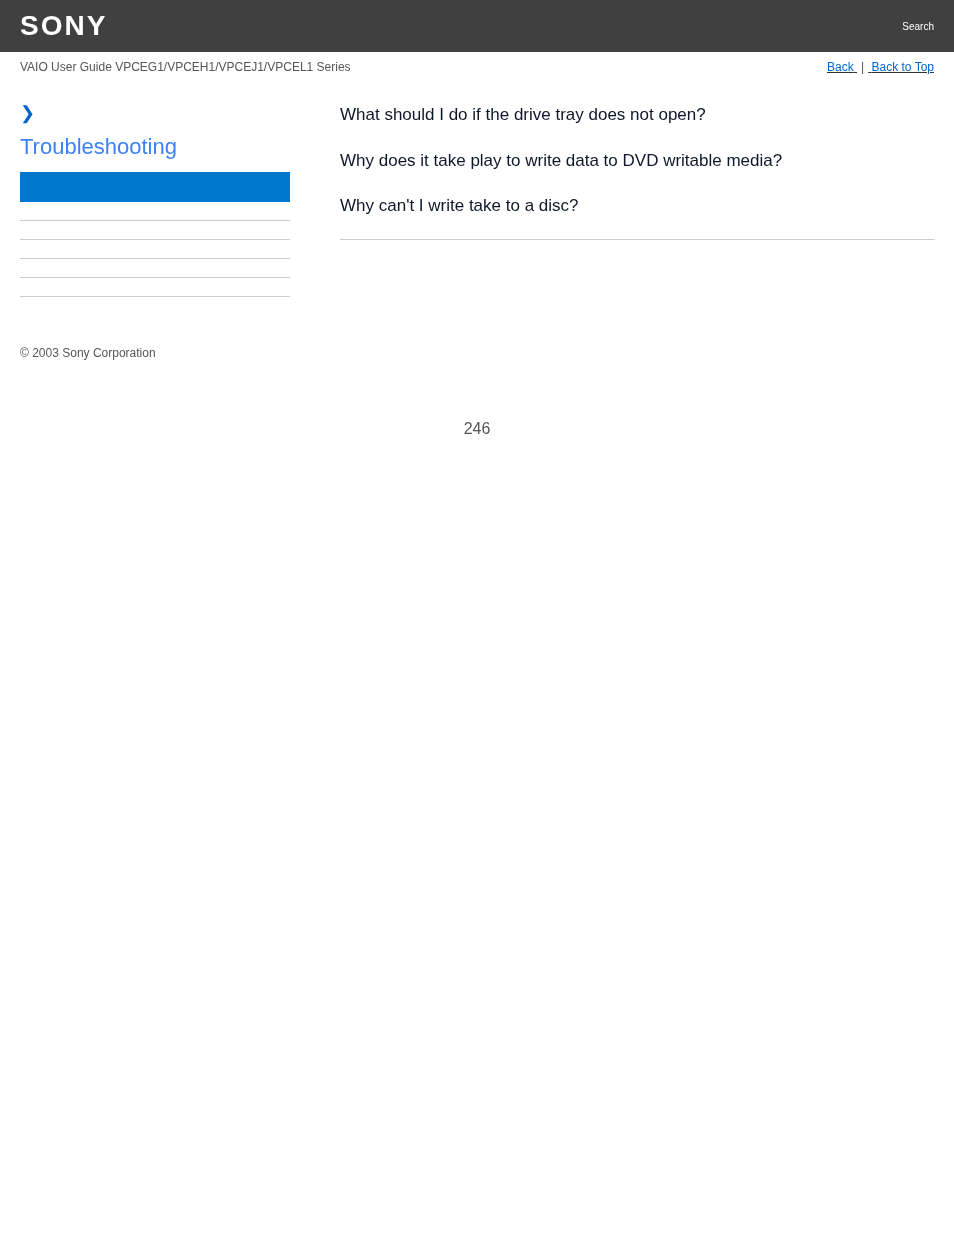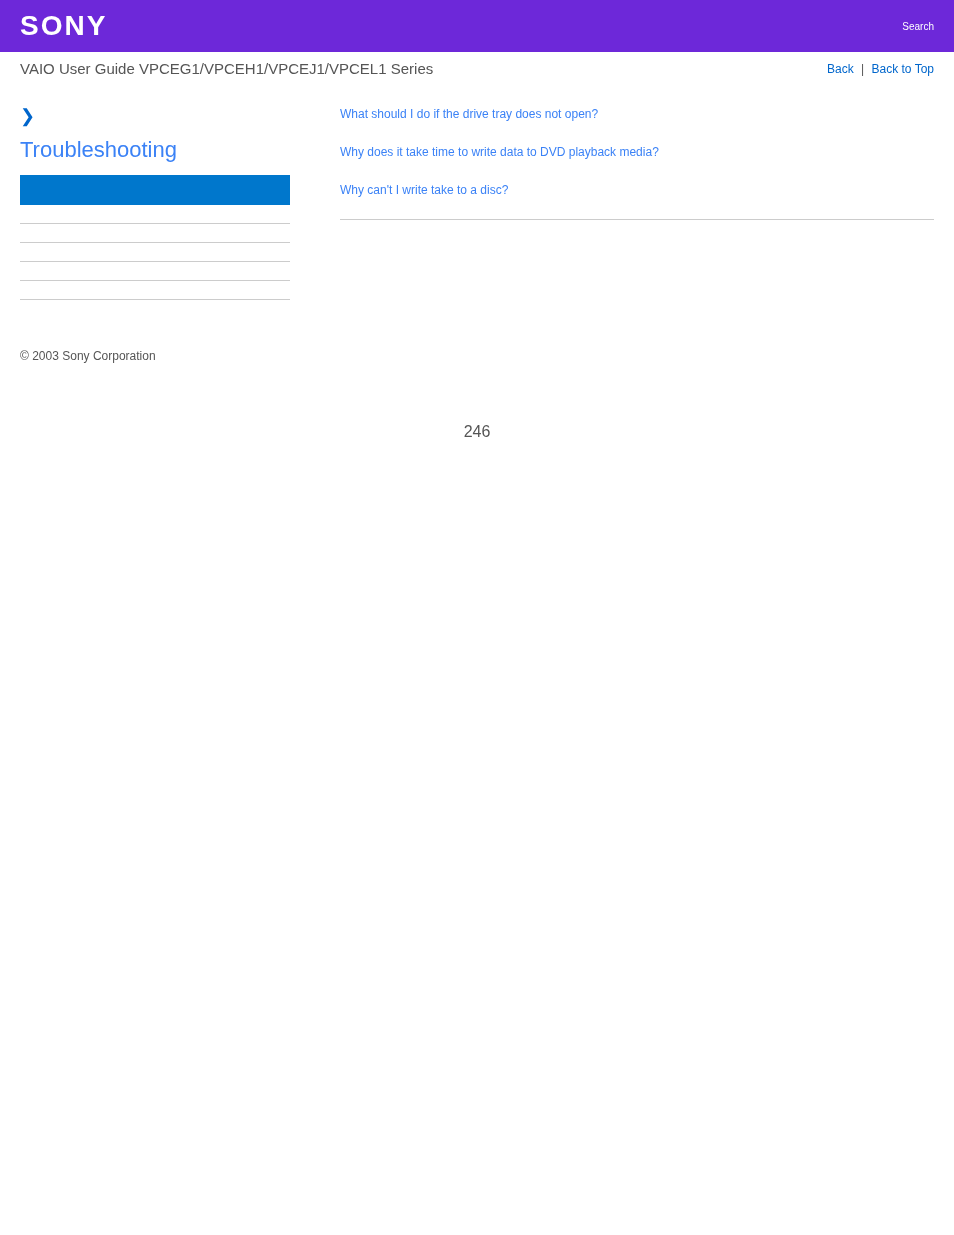--- a/index.html
+++ b/index.html
@@ -12,21 +12,21 @@
       font-family: Arial, Helvetica, sans-serif;
       font-size: 13px;
       color: #333;
       background: #fff;
       width: 954px;
       min-height: 1235px;
     }
 
     
     .header {
-      background: #6d28d9;
+      background: #404040;
       padding: 0 20px;
       display: flex;
       align-items: center;
       justify-content: space-between;
       height: 52px;
     }
 
     .sony-logo {
       color: #fff;
       font-size: 28px;
@@ -46,26 +46,27 @@
     
     .breadcrumb-bar {
       padding: 8px 20px;
       display: flex;
       align-items: center;
       justify-content: space-between;
       border-bottom: none;
     }
 
     .breadcrumb-text {
-      font-size: 15px;
+      font-size: 12px;
       color: #555;
     }
 
     .nav-links {
       font-size: 12px;
+      text-decoration: underline;
     }
 
     .nav-links a {
       color: #0066cc;
       text-decoration: none;
     }
 
     .nav-separator {
       color: #555;
       margin: 0 4px;
@@ -113,23 +114,23 @@
     }
 
     
     .content-area {
       flex: 1;
       padding-left: 10px;
     }
 
     .content-link {
       display: block;
-      color: #3b82f6;
+      color: #0f172a;
       text-decoration: none;
-      font-size: 12px;
+      font-size: 17px;
       line-height: 1.5;
       margin-bottom: 20px;
     }
 
     .content-divider {
       border: none;
       border-top: 1px solid #ccc;
       margin: 4px 0 20px 0;
     }
 
@@ -178,21 +179,21 @@
     <hr class="sidebar-divider">
     <hr class="sidebar-divider">
     <hr class="sidebar-divider">
     <hr class="sidebar-divider">
   </div>
 
   <div class="content-area">
 
     <a href="#" class="content-link">What should I do if the drive tray does not open?</a>
 
-    <a href="#" class="content-link">Why does it take time to write data to DVD playback media?</a>
+    <a href="#" class="content-link">Why does it take play to write data to DVD writable media?</a>
 
 
     <a href="#" class="content-link">Why can't I write take to a disc?</a>
 
     <hr class="content-divider">
   </div>
 
 </div>
 
 <div class="footer">

